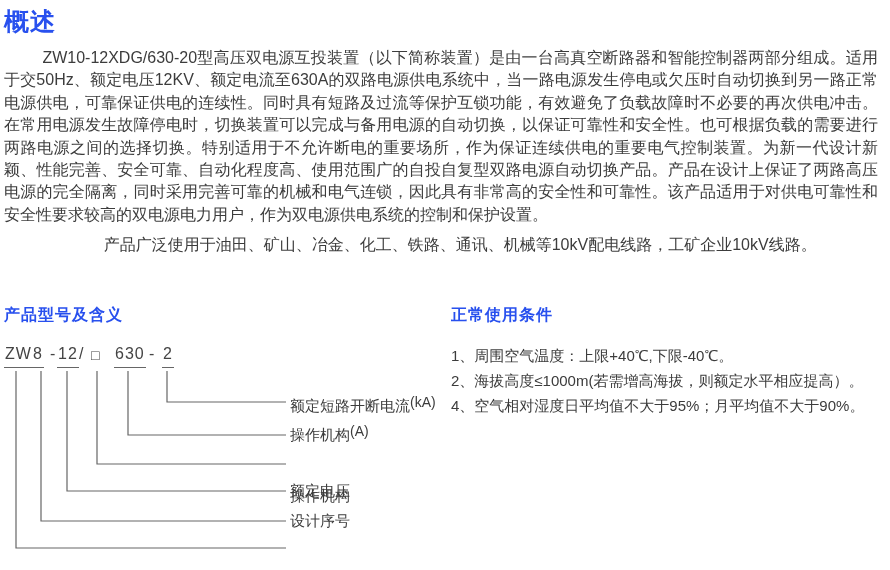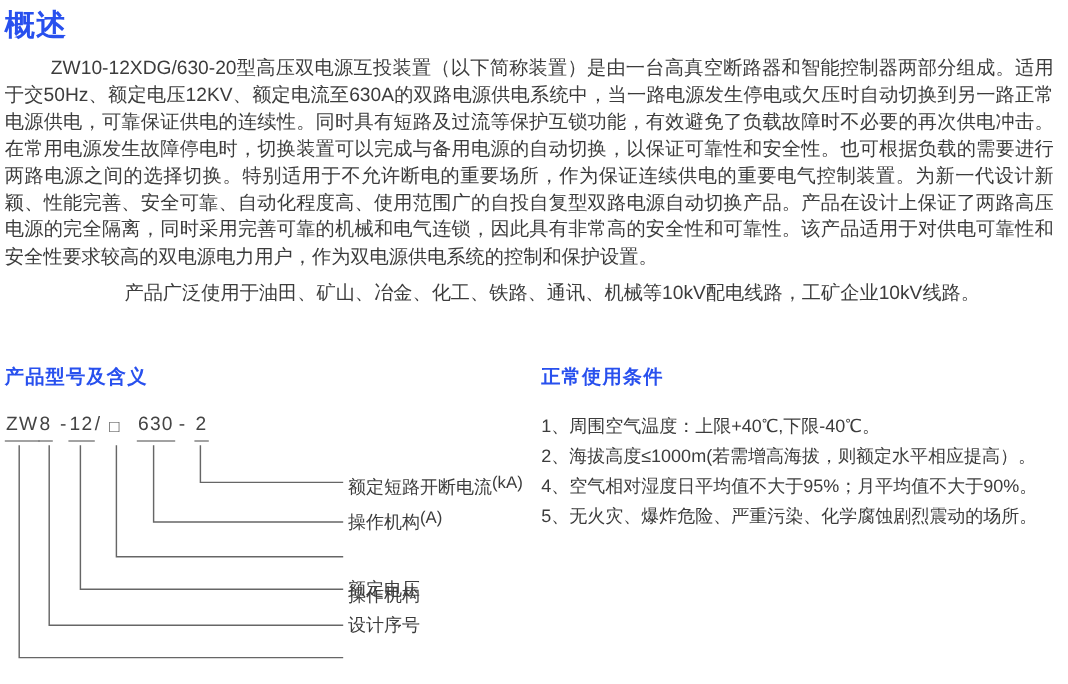--- a/index.html
+++ b/index.html
@@ -151,19 +151,18 @@
 
       </div>
     </div>
 
     <div class="cond-col">
       <h2 class="sec-title">正常使用条件</h2>
       <ol class="cond-list">
         <li>1、周围空气温度：上限+40℃,下限-40℃。</li>
         <li>2、海拔高度≤1000m(若需增高海拔，则额定水平相应提高）。</li>
         <li>4、空气相对湿度日平均值不大于95%；月平均值不大于90%。</li>
-        <li>5、无火灾、爆炸危险、严重污染、化学腐蚀剧烈震动的场所。</li>
       </ol>
     </div>
 
   </section>
 
 </div>
 
 </body></html>

